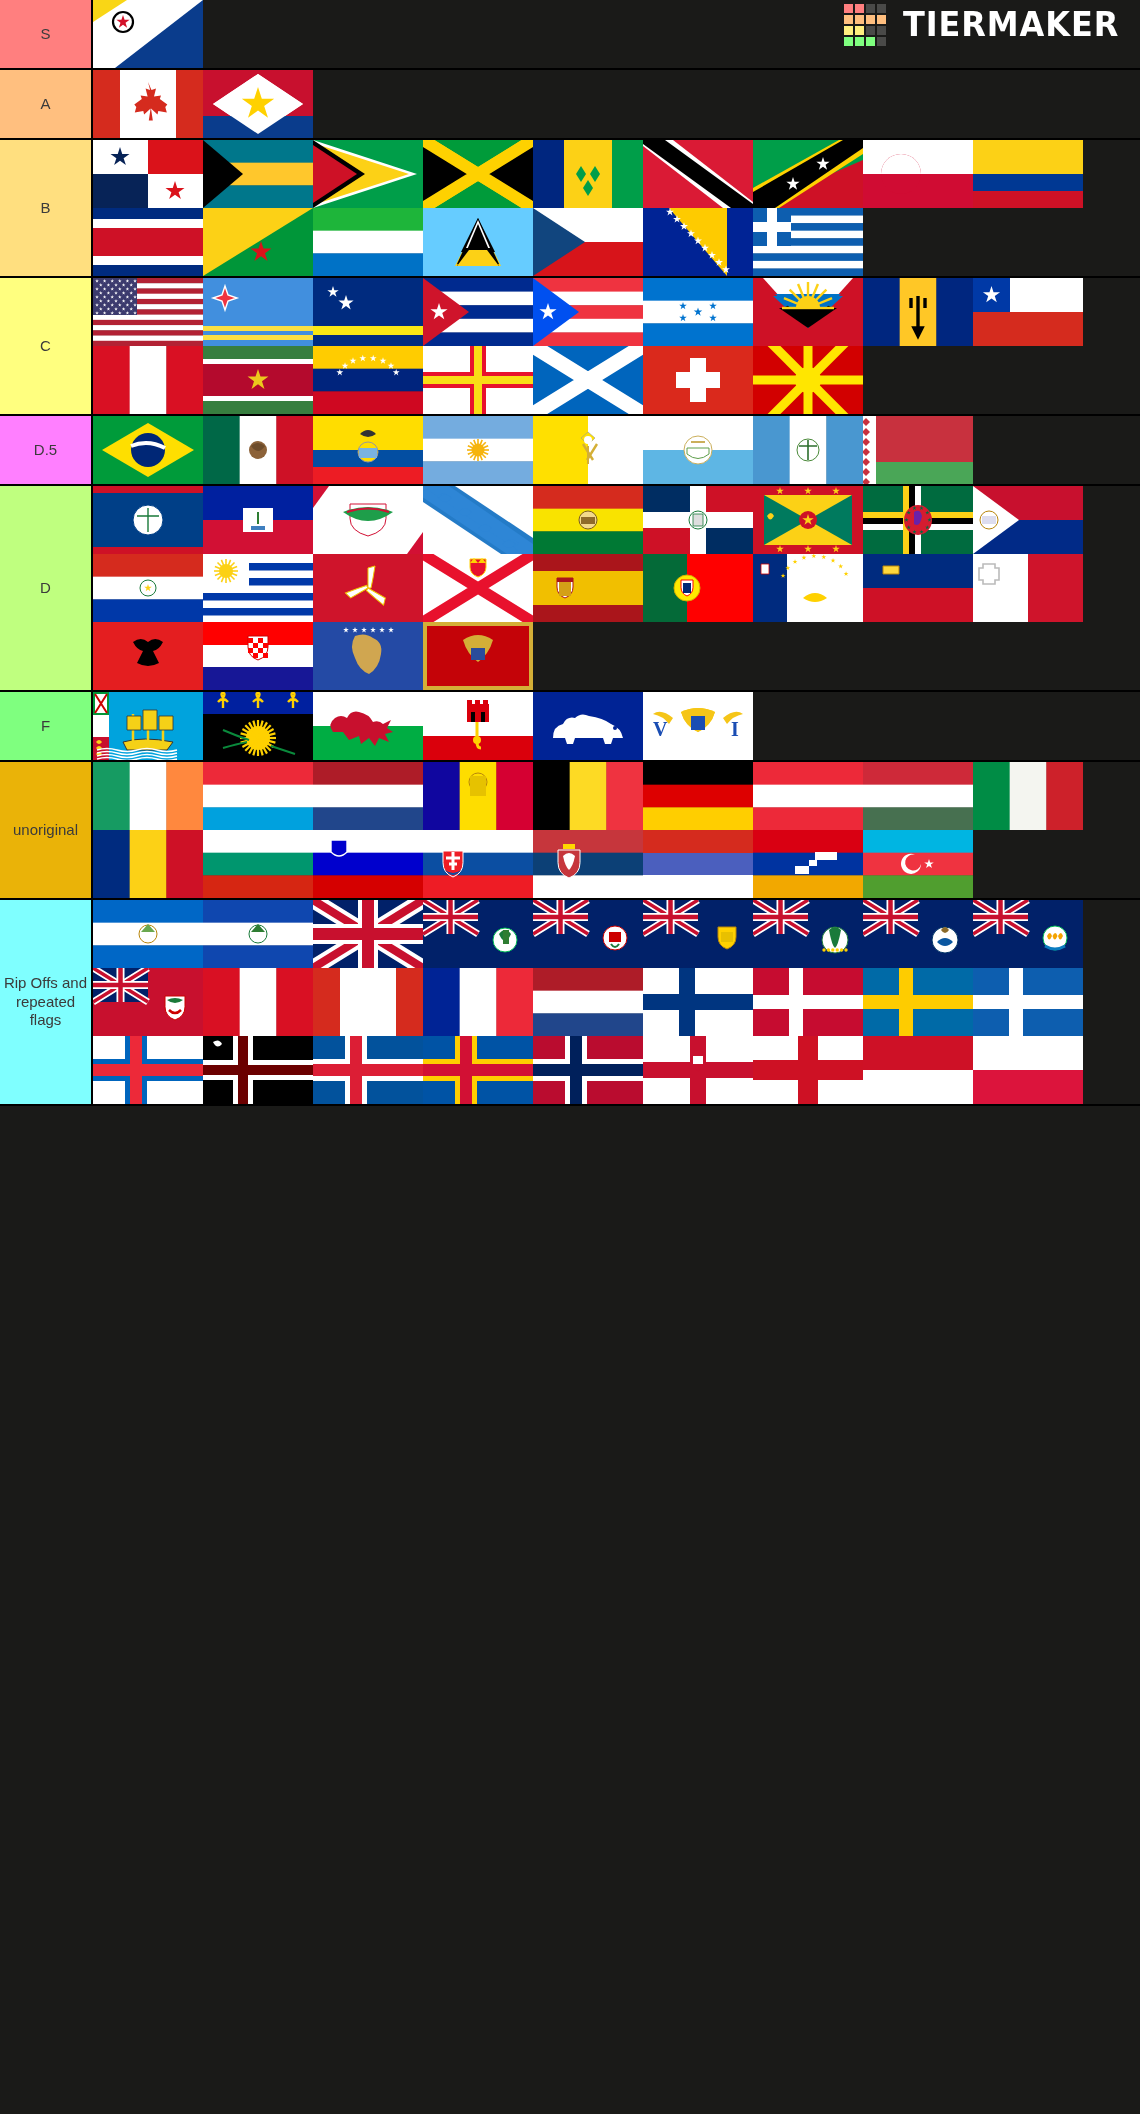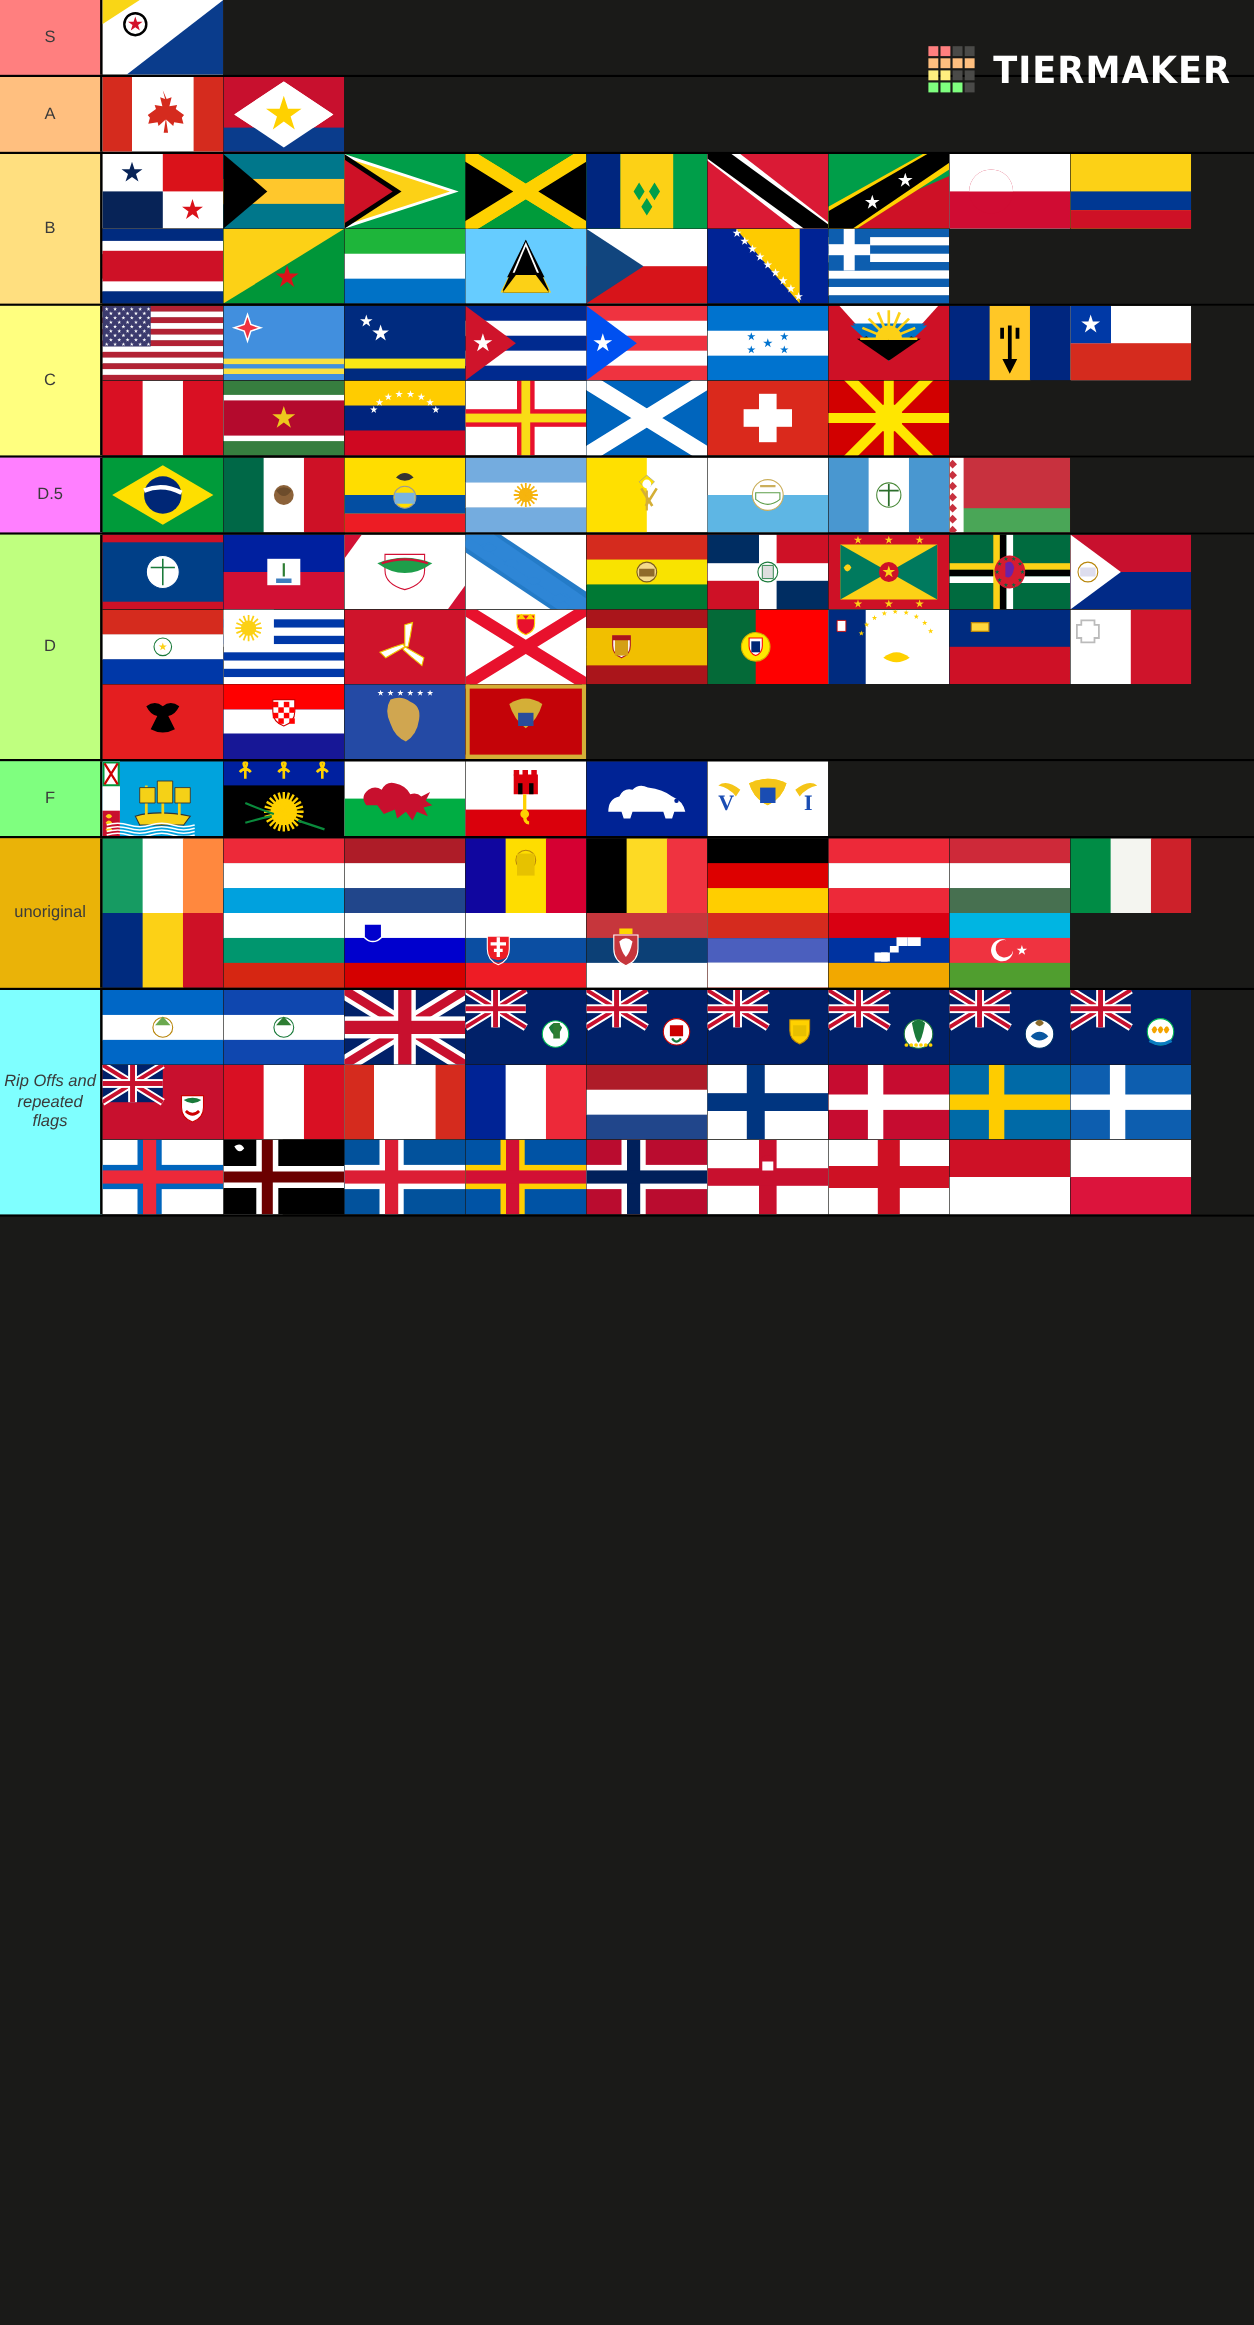--- a/index.html
+++ b/index.html
@@ -1,20 +1,20 @@
 <!DOCTYPE html>
 <html><head>
 <meta charset="utf-8">
 <title>Flag Tier List</title>
 <style>
   html,body{margin:0;padding:0;background:#1a1a18;}
   body{font-family:"Liberation Sans",sans-serif;width:1140px;height:2114px;overflow:hidden;}
   #app{width:1140px;height:2114px;background:#1a1a18;position:relative;}
 
-  .logo-bar{position:absolute;top:16px;right:0;width:300px;height:68px;display:flex;align-items:flex-end;justify-content:flex-end;padding-right:14px;box-sizing:border-box;z-index:5;}
+  .logo-bar{position:absolute;top:4px;right:0;width:300px;height:68px;display:flex;align-items:flex-start;justify-content:flex-end;padding-right:14px;box-sizing:border-box;z-index:5;}
   .logo-grid{display:grid;grid-template-columns:repeat(4,9px);grid-template-rows:repeat(4,9px);gap:2px;margin-right:10px;}
   .logo-grid i{display:block;width:9px;height:9px;}
   .logo-text{color:#fff;font-size:34px;font-weight:bold;letter-spacing:1px;font-family:"DejaVu Sans",sans-serif;transform:scaleX(.94);}
 
   .tier-row{display:flex;align-items:stretch;border-bottom:2px solid #000;box-sizing:border-box;}
   .tier-label{width:93px;min-width:93px;display:flex;align-items:center;justify-content:center;text-align:center;
     color:#3b3b3b;font-size:15px;line-height:1.25;padding:2px;box-sizing:border-box;border-right:2px solid #000;word-break:break-word;}
   .tier-items{flex:1;display:flex;flex-wrap:wrap;align-content:flex-start;background:#1a1a18;}
   .cell{width:110px;height:68px;box-sizing:border-box;overflow:hidden;position:relative;background:#1a1a18;}
   .cell svg{display:block;width:110px;height:68px;}
@@ -1089,21 +1089,21 @@
               <rect x="0" y="0" width="110" height="23.066666666666666" fill="#00B5E2"></rect>
               <rect x="0" y="22.666666666666668" width="110" height="23.066666666666666" fill="#EF3340"></rect>
               <rect x="0" y="45.333333333333336" width="110" height="23.066666666666666" fill="#509E2F"></rect>
               <path d="M58,34 a10,10 0 1,1 -6,-9.3 a8,8 0 1,0 6,9.3 Z" fill="#fff"></path>
               <path d="M66.00,29.00L67.12,32.45L70.76,32.45L67.82,34.59L68.94,38.05L66.00,35.91L63.06,38.05L64.18,34.59L61.24,32.45L64.88,32.45Z" fill="#fff"></path>
             </svg>
           </div>
         </div>
       </div>
       <div class="tier-row">
-        <div class="tier-label" style="background: rgb(127, 255, 255); font-style: italic;">Rip Offs and repeated flags</div>
+        <div class="tier-label" style="background: rgb(127, 255, 255);">Rip Offs and repeated flags</div>
         <div class="tier-items">
           <div class="cell" title="Nicaragua">
             <svg viewBox="0 0 110 68" preserveAspectRatio="none" xmlns="http://www.w3.org/2000/svg">
               <rect x="0" y="0" width="110" height="23.066666666666666" fill="#0067C6"></rect>
               <rect x="0" y="22.666666666666668" width="110" height="23.066666666666666" fill="#fff"></rect>
               <rect x="0" y="45.333333333333336" width="110" height="23.066666666666666" fill="#0067C6"></rect>
               <circle cx="55" cy="34" r="9" fill="#fff"></circle>
               <circle cx="55" cy="34" r="9" fill="none" stroke="#b8860b" stroke-width="1"></circle>
               <path d="M48,32 h14 l-7,-8 Z" fill="#6aa84f"></path>
             </svg>

